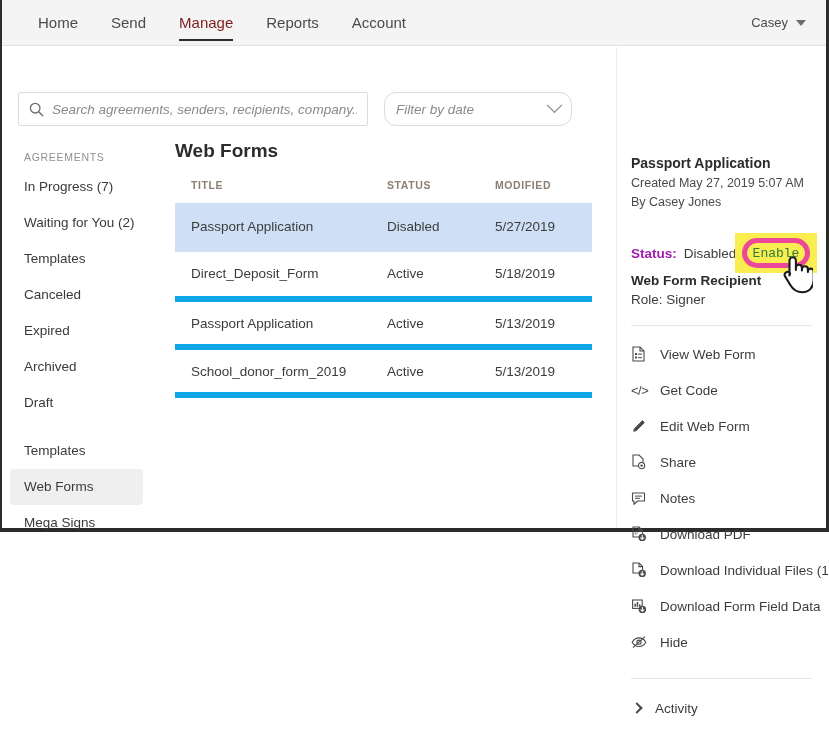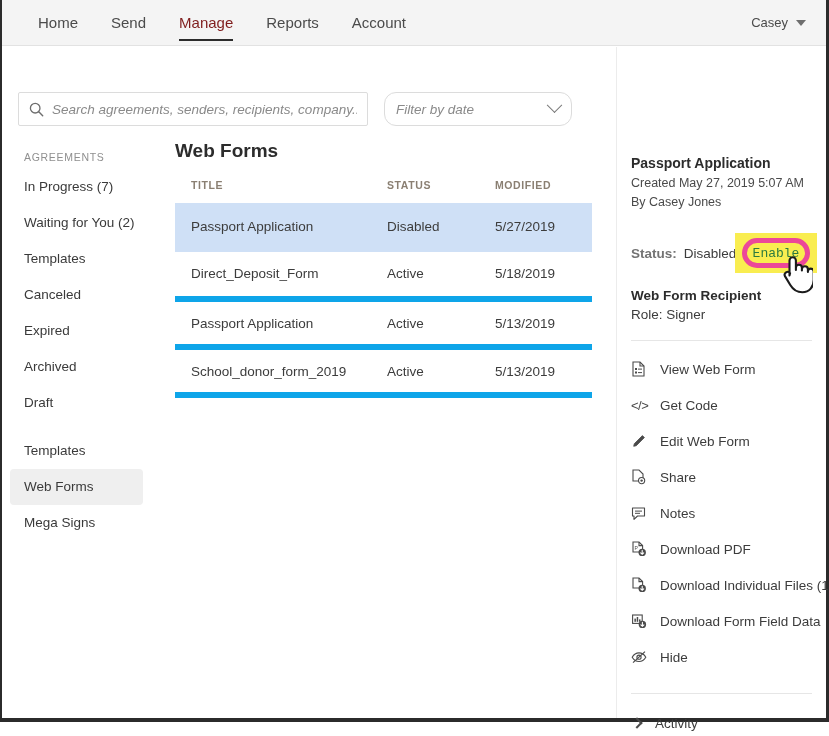--- a/index.html
+++ b/index.html
@@ -5,21 +5,21 @@
 <style>
   * { box-sizing: border-box; margin: 0; padding: 0; }
   html, body {
     width: 829px; height: 736px;
     font-family: "Liberation Sans", sans-serif;
     background: #ffffff;
     overflow: hidden;
   }
   #app {
     position: relative;
-    width: 829px; height: 722px;
+    width: 829px; height: 532px;
     background: #ffffff;
     border-left: 2px solid #2b2b2b;
     border-right: 3px solid #2b2b2b;
     border-bottom: 4px solid #2b2b2b;
     border-top: 0;
   }
 
   
   .topnav {
     position: absolute; left: 0; top: 0;
@@ -197,21 +197,21 @@
     margin-top: 24px;
     position: relative;
     height: 40px;
   }
   .highlight-box {
     position: absolute;
     left: 104px; top: 0px;
     width: 82px; height: 40px;
     background: #f9ed50;
   }
-  .rp-status-label { font-size: 13.5px; font-weight: bold; color: #737373; }
+  .rp-status-label { font-size: 13.5px; font-weight: bold; color: #a21caf; }
   .rp-status-value { font-size: 13.5px; color: #3c3c3c; margin-left: 7px; }
   .enable-btn {
     position: absolute;
     left: 111px; top: 5px;
     width: 68px; height: 30px;
     border: 5px solid #ec4899;
     border-radius: 15px;
     background: transparent;
     color: #2c7a3f;
     font-family: Liberation Mono, monospace;
@@ -221,21 +221,20 @@
   }
   .cursor-hand {
     position: absolute;
     left: 148px; top: 18px;
     width: 34px; height: 44px;
     pointer-events: none;
     z-index: 20;
   }
   .rp-recip {
     font-size: 13.5px; font-weight: bold; color: #2c2c2c;
-    margin-top: 15px;
   }
   .rp-role { font-size: 13.5px; color: #3c3c3c; margin-top: 4px; }
 
   .rp-divider {
     border-top: 1px solid #e6e6e6;
     margin: 18px 0 0 0;
   }
   .rp-actions { padding: 10px 14px 0 14px; }
   .rp-action {
     display: flex; align-items: center;

